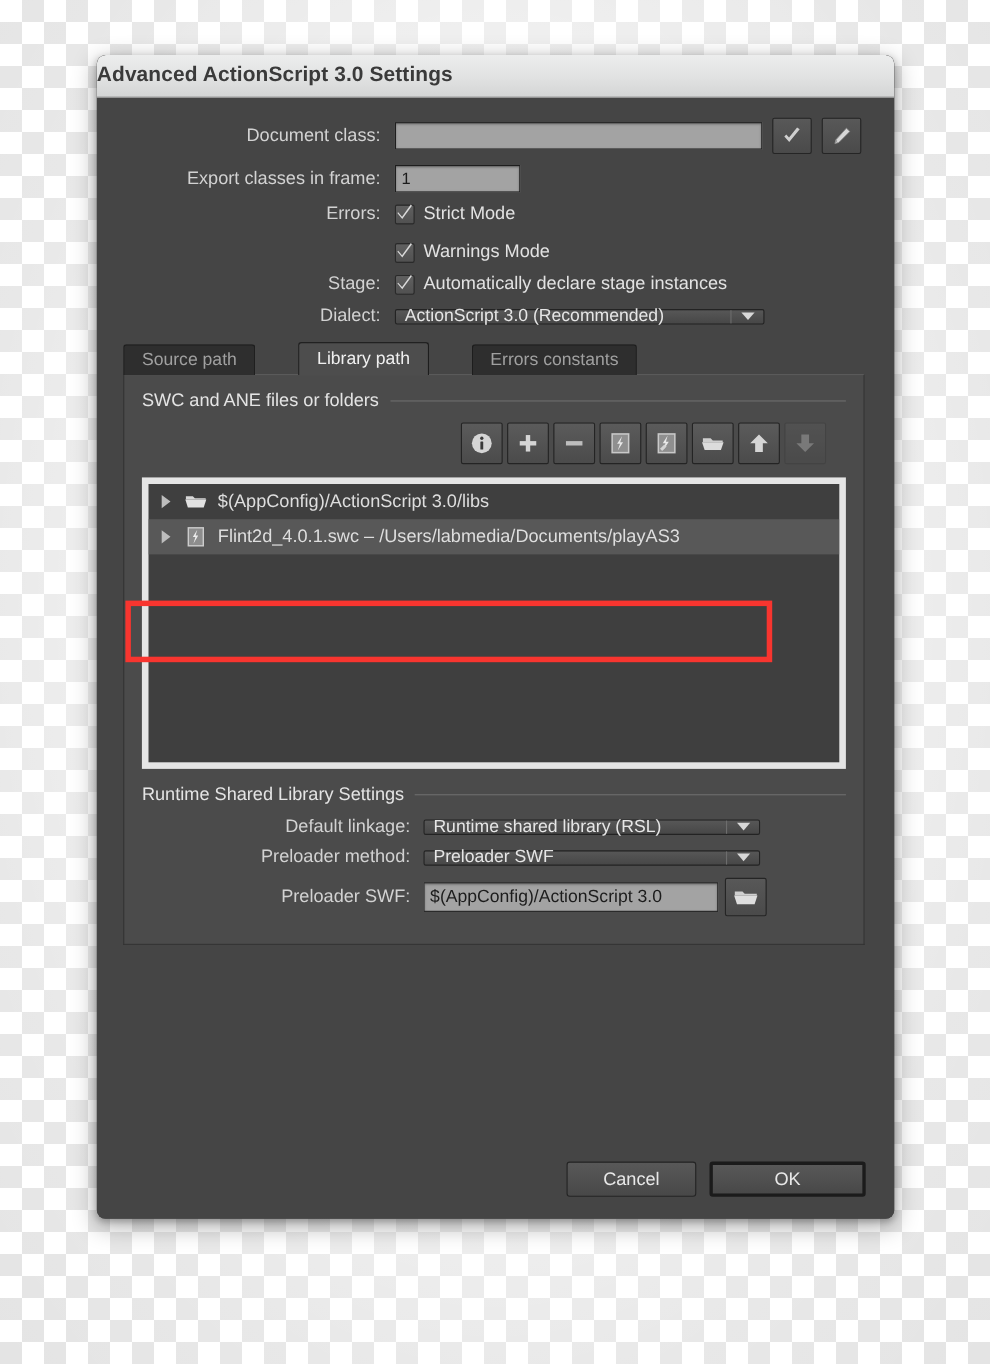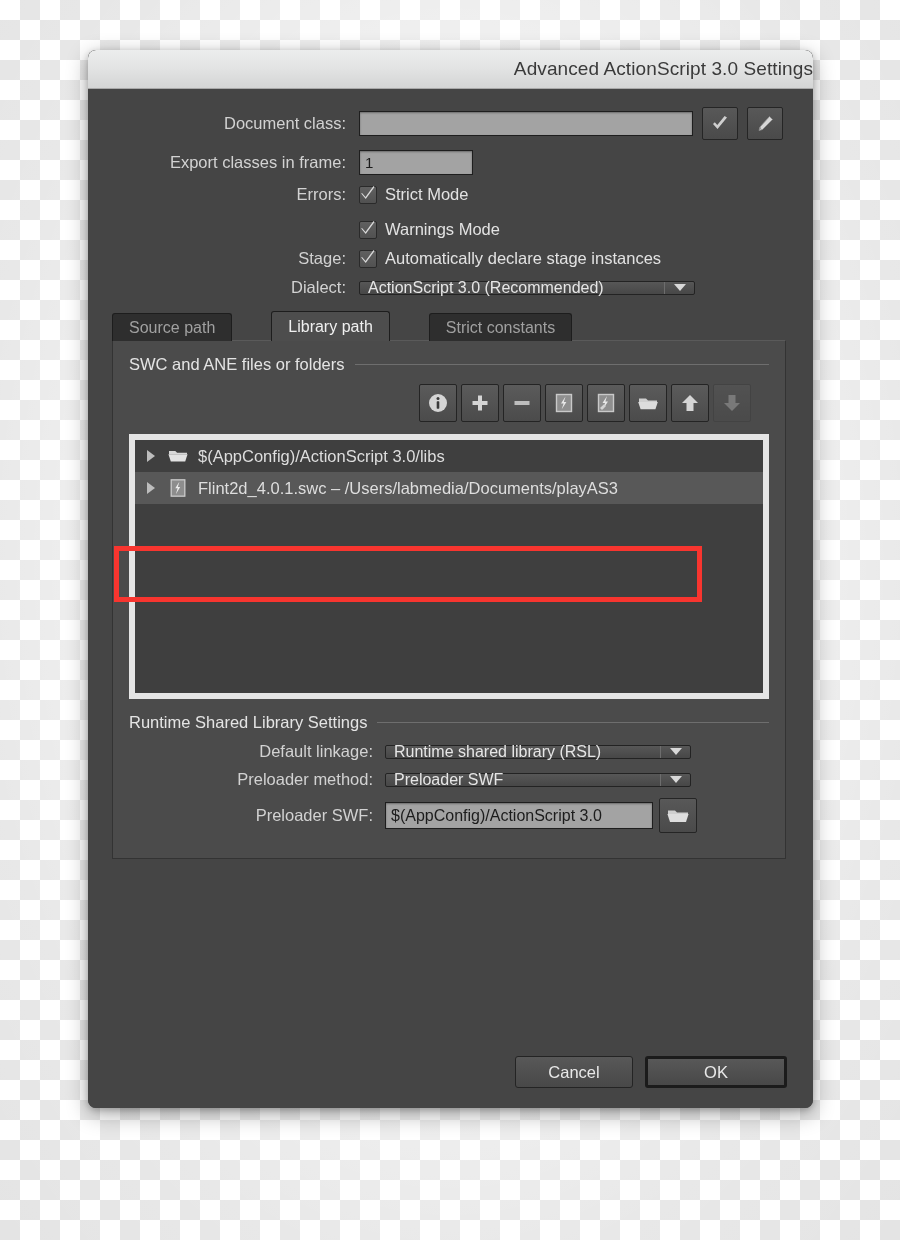--- a/index.html
+++ b/index.html
@@ -38,22 +38,23 @@
     box-shadow: 0 6px 22px rgba(0,0,0,0.33), 0 2px 6px rgba(0,0,0,0.22);
     overflow: hidden;
     background: #484848;
   }
   .titlebar {
     height: 38px;
     background: linear-gradient(to bottom, #eceded 0%, #e2e3e3 50%, #d4d5d5 100%);
     border-bottom: 1px solid #a9a9a9;
     display: flex;
     align-items: center;
-    justify-content: flex-end;
+    justify-content: flex-start;
     border-radius: 8px 8px 0 0;
+    font-weight: bold;
   }
   .titlebar-text {
     font-size: 19px;
     color: #3a3a3a;
     letter-spacing: 0.1px;
   }
   .dialog-body {
     background: #454545;
     height: calc(100% - 39px);
     position: relative;
@@ -395,21 +396,21 @@
 
     <div class="tabs-wrap">
       <div class="tabstrip">
         <div class="tab">
           <span>Source path</span>
         </div>
         <div class="tab active">
           <span>Library path</span>
         </div>
         <div class="tab">
-          <span>Strict constants</span>
+          <span>Errors constants</span>
         </div>
       </div>
 
       <div class="tabpanel">
 
         <div class="group-head">
           <div class="group-title">SWC and ANE files or folders</div>
           <div class="group-rule"></div>
         </div>
 

